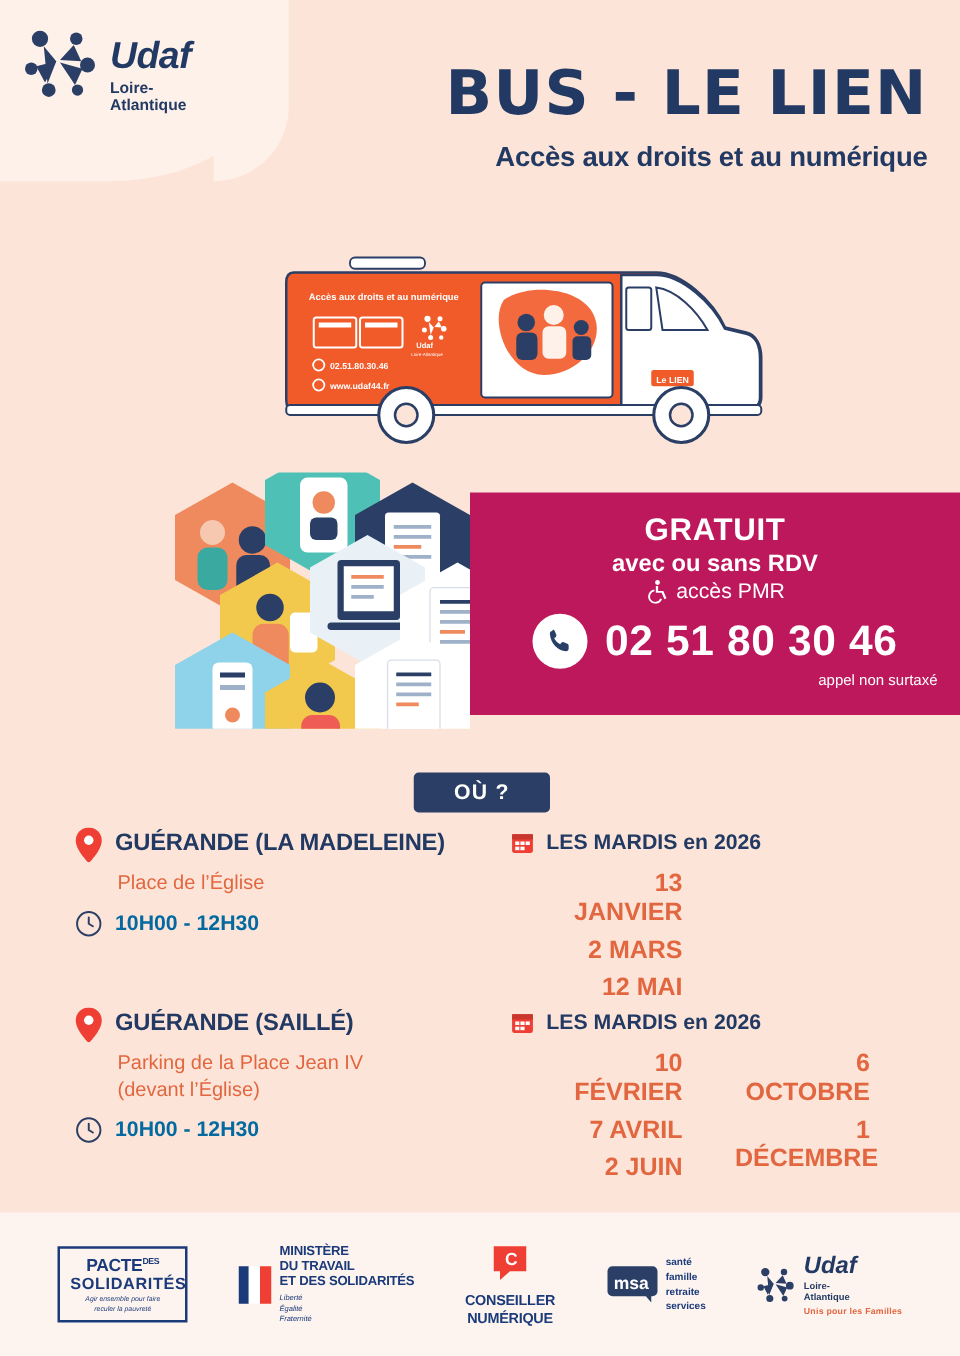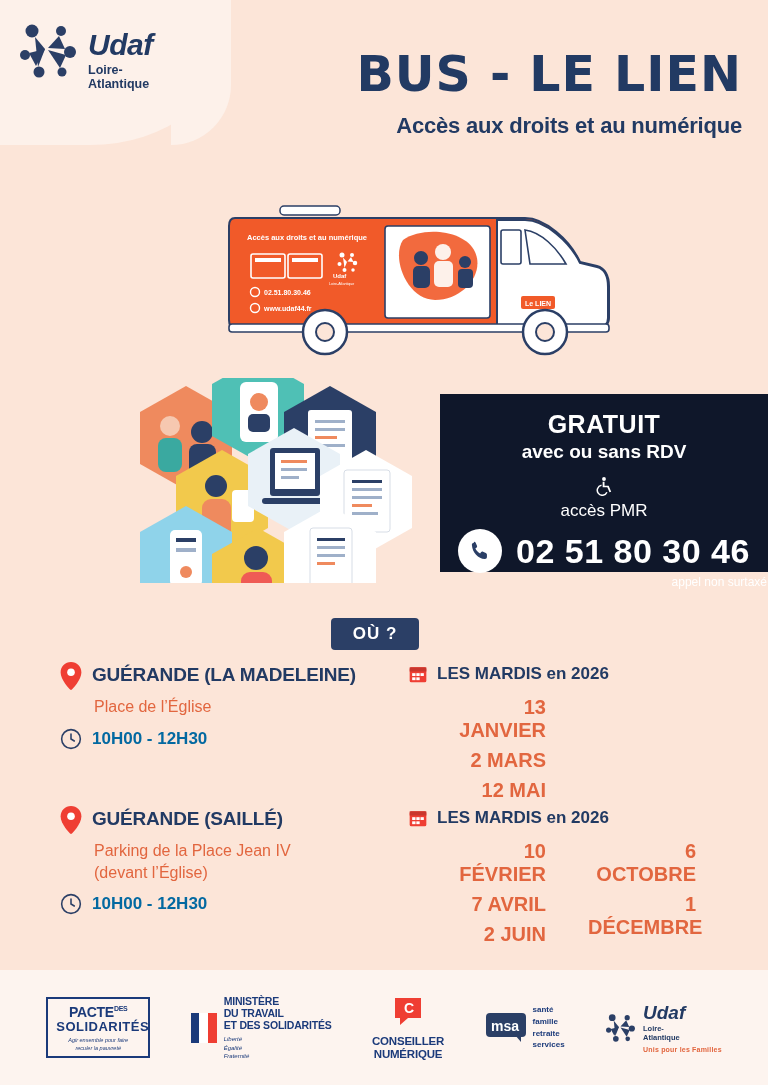--- a/index.html
+++ b/index.html
@@ -100,45 +100,44 @@
     top: 378px;
     width: 300px;
     height: 205px;
   }
 
   
   .info-panel {
     position: absolute;
     right: 0;
     top: 394px;
-    width: 328px;
+    width: 392px;
     height: 178px;
-    background: #0f172a;
+    background: #be185d;
     color: #fff;
     text-align: center;
     padding-top: 16px;
   }
   .gratuit {
     font-size: 25px;
     font-weight: bold;
     letter-spacing: 0.5px;
   }
   .rdv {
     font-size: 19px;
     font-weight: bold;
     margin-top: 2px;
   }
   .pmr {
     font-size: 17px;
-    margin-top: 13px;
+    margin-top: 0;
     display: flex;
     align-items: center;
     justify-content: center;
     gap: 5px;
-    flex-direction: column;
   }
   .phone-row {
     display: flex;
     align-items: center;
     justify-content: center;
     gap: 14px;
     margin-top: 8px;
   }
   .phone-circle {
     width: 44px; height: 44px;
@@ -147,30 +146,30 @@
     display: flex; align-items: center; justify-content: center;
   }
   .phone-num {
     font-size: 34px;
     font-weight: bold;
     letter-spacing: 0.5px;
   }
   .surtaxe {
     font-size: 12px;
     text-align: right;
-    padding-right: 1px;
+    padding-right: 18px;
     margin-top: 2px;
   }
 
   
   .ou-badge {
     position: absolute;
     left: 331px;
     top: 618px;
-    width: 88px;
+    width: 109px;
     height: 32px;
     background: #2b3f66;
     color: #fff;
     border-radius: 4px;
     font-size: 17px;
     font-weight: bold;
     display: flex;
     align-items: center;
     justify-content: center;
     letter-spacing: 1px;

